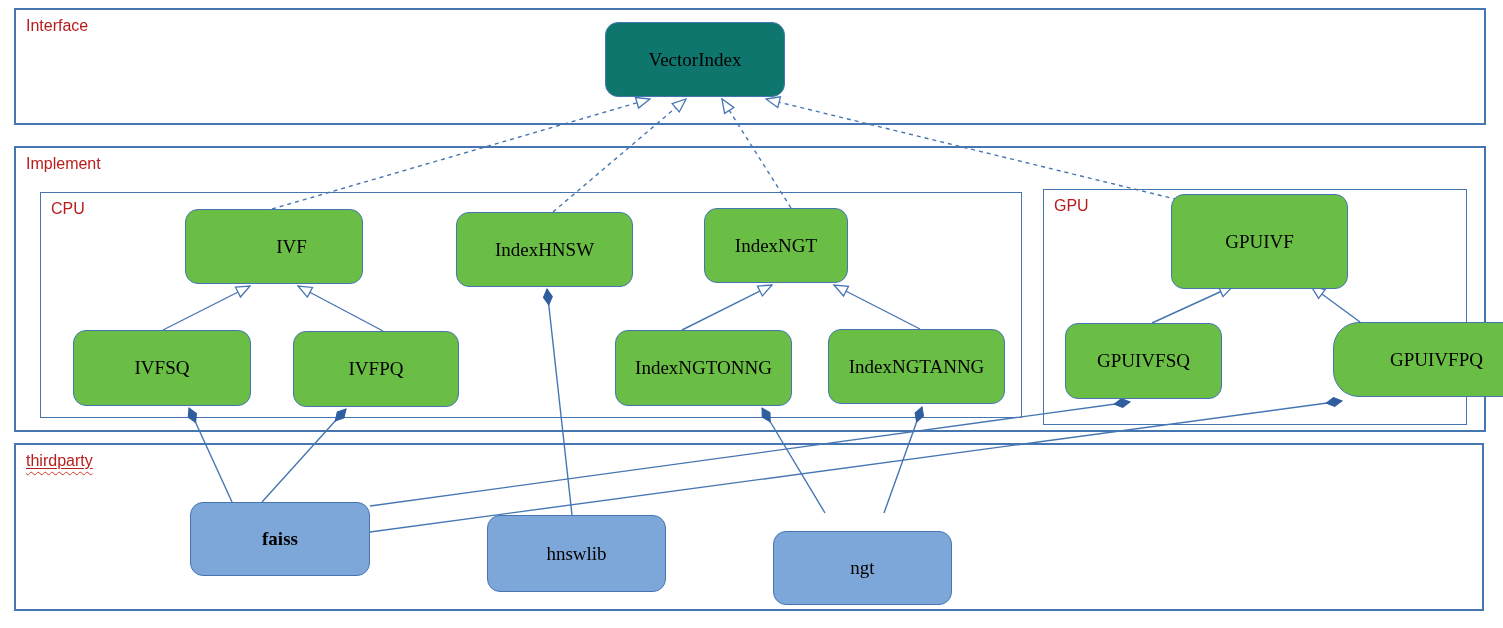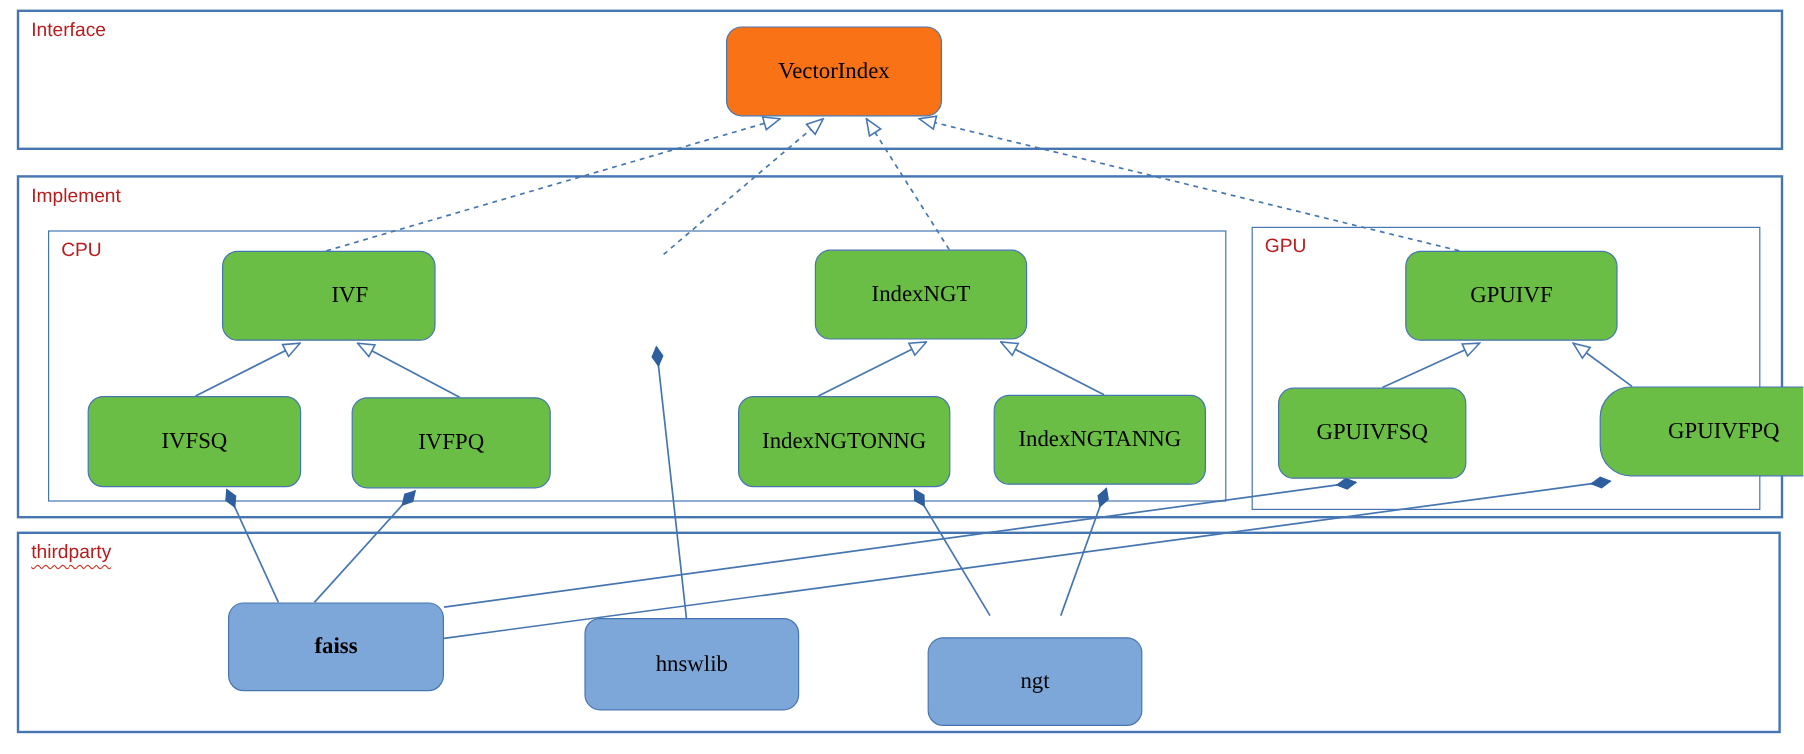--- a/index.html
+++ b/index.html
@@ -27,21 +27,21 @@
     font-size: 16px;
     color: #b91c1c;
     white-space: nowrap;
   }
   #c-interface  { left: 14px;   top: 8px;   width: 1472px; height: 117px; }
   #c-implement  { left: 14px;   top: 146px; width: 1472px; height: 286px; }
   #c-cpu        { left: 40px;   top: 192px; width: 982px;  height: 226px; }
   #c-gpu        { left: 1043px; top: 189px; width: 424px;  height: 236px; }
   #c-thirdparty { left: 14px;   top: 443px; width: 1470px; height: 168px; }
 
-  .underlined { text-underline-offset: 2px; }
+  .underlined { text-decoration: underline; text-underline-offset: 2px; }
   .squiggle {
     text-decoration: underline wavy #d03a2b;
     text-decoration-thickness: 1px;
     text-underline-offset: 5px;
   }
 
   
   svg.edges {
     position: absolute;
     left: 0; top: 0;
@@ -60,31 +60,31 @@
     justify-content: center;
     border: 1.5px solid #4676b2;
     border-radius: 13px;
     font-family: "Liberation Serif", serif;
     font-size: 19px;
     color: #000000;
     text-align: center;
   }
   .node.green { background: #6abd45; }
   .node.blue  { background: #7da7d9; }
-  .node.pink  { background: #f97316; }
+  .node.pink  { background: #0f766e; }
 
   #n-vectorindex  { left: 605px;  top: 22px;  width: 180px; height: 75px; }
   #n-ivf          { left: 185px;  top: 209px; width: 178px; height: 75px; padding-left: 35px; }
   #n-indexhnsw    { left: 456px;  top: 212px; width: 177px; height: 75px; }
-  #n-indexngt     { left: 679px;  top: 208px; width: 177px; height: 75px; }
+  #n-indexngt     { left: 704px;  top: 208px; width: 144px; height: 75px; }
   #n-ivfsq        { left: 73px;   top: 330px; width: 178px; height: 76px; text-align: center; }
   #n-ivfpq        { left: 293px;  top: 331px; width: 166px; height: 76px; }
   #n-indexngtonng { left: 615px;  top: 330px; width: 177px; height: 76px; }
   #n-indexngtanng { left: 828px;  top: 329px; width: 177px; height: 75px; }
-  #n-gpuivf       { left: 1171px; top: 209px; width: 177px; height: 75px; }
+  #n-gpuivf       { left: 1171px; top: 194px; width: 177px; height: 95px; }
   #n-gpuivfsq     { left: 1065px; top: 323px; width: 157px; height: 76px; }
   #n-gpuivfpq     { left: 1333px; top: 322px; width: 207px; height: 75px; border-radius: 26px; }
   #n-faiss        { left: 190px;  top: 502px; width: 180px; height: 74px; font-weight: bold; }
   #n-hnswlib      { left: 487px;  top: 515px; width: 179px; height: 77px; }
   #n-ngt          { left: 773px;  top: 531px; width: 179px; height: 74px; }
 </style>
 </head>
 <body>
 
 <div class="canvas">
@@ -136,20 +136,23 @@
     <line class="edge" x1="884" y1="513" x2="922" y2="407" marker-end="url(#diamondFilled)"></line>
   </svg>
 
   <div class="node pink" id="n-vectorindex">
     <span>VectorIndex</span>
   </div>
 
   <div class="node green" id="n-ivf">
     <span>IVF</span>
   </div>
+  <div class="node green" id="n-indexhnsw">
+    <span>IndexHNSW</span>
+  </div>
   <div class="node green" id="n-indexngt">
     <span>IndexNGT</span>
   </div>
   <div class="node green" id="n-ivfsq">
     <span>IVFSQ</span>
   </div>
   <div class="node green" id="n-ivfpq">
     <span>IVFPQ</span>
   </div>
   <div class="node green" id="n-indexngtonng">

